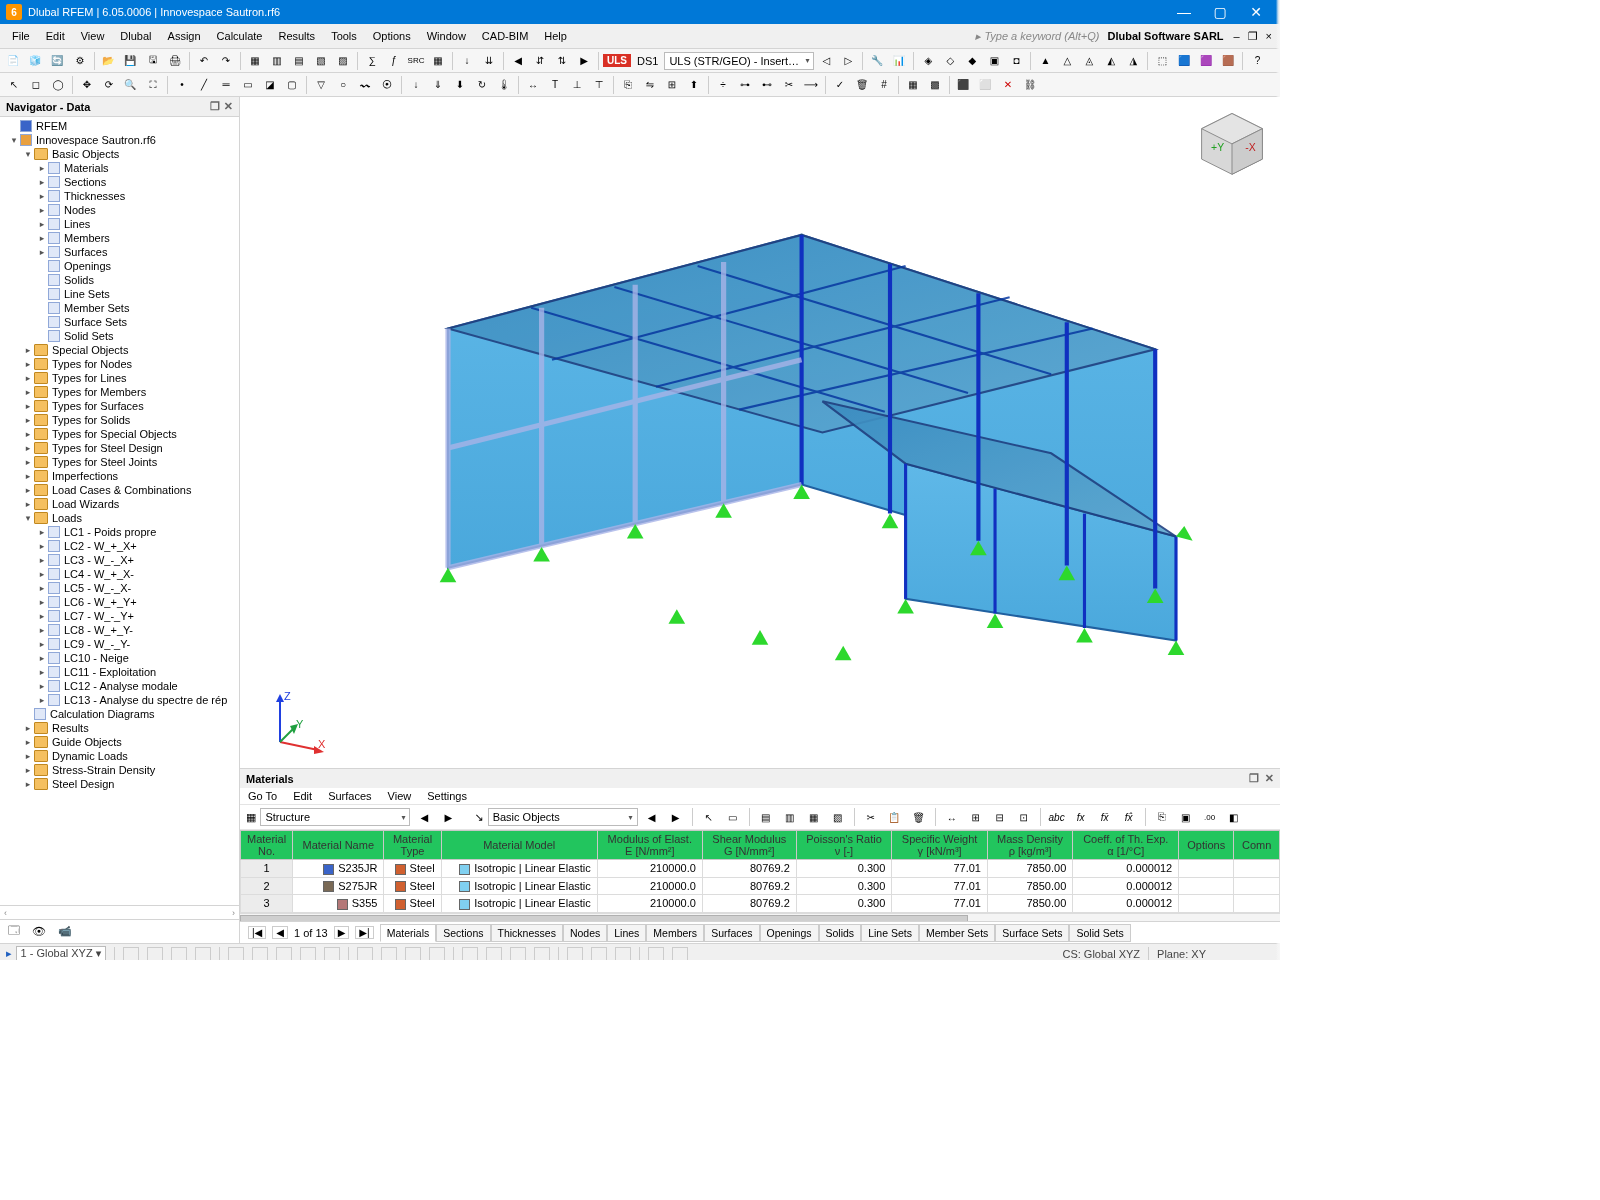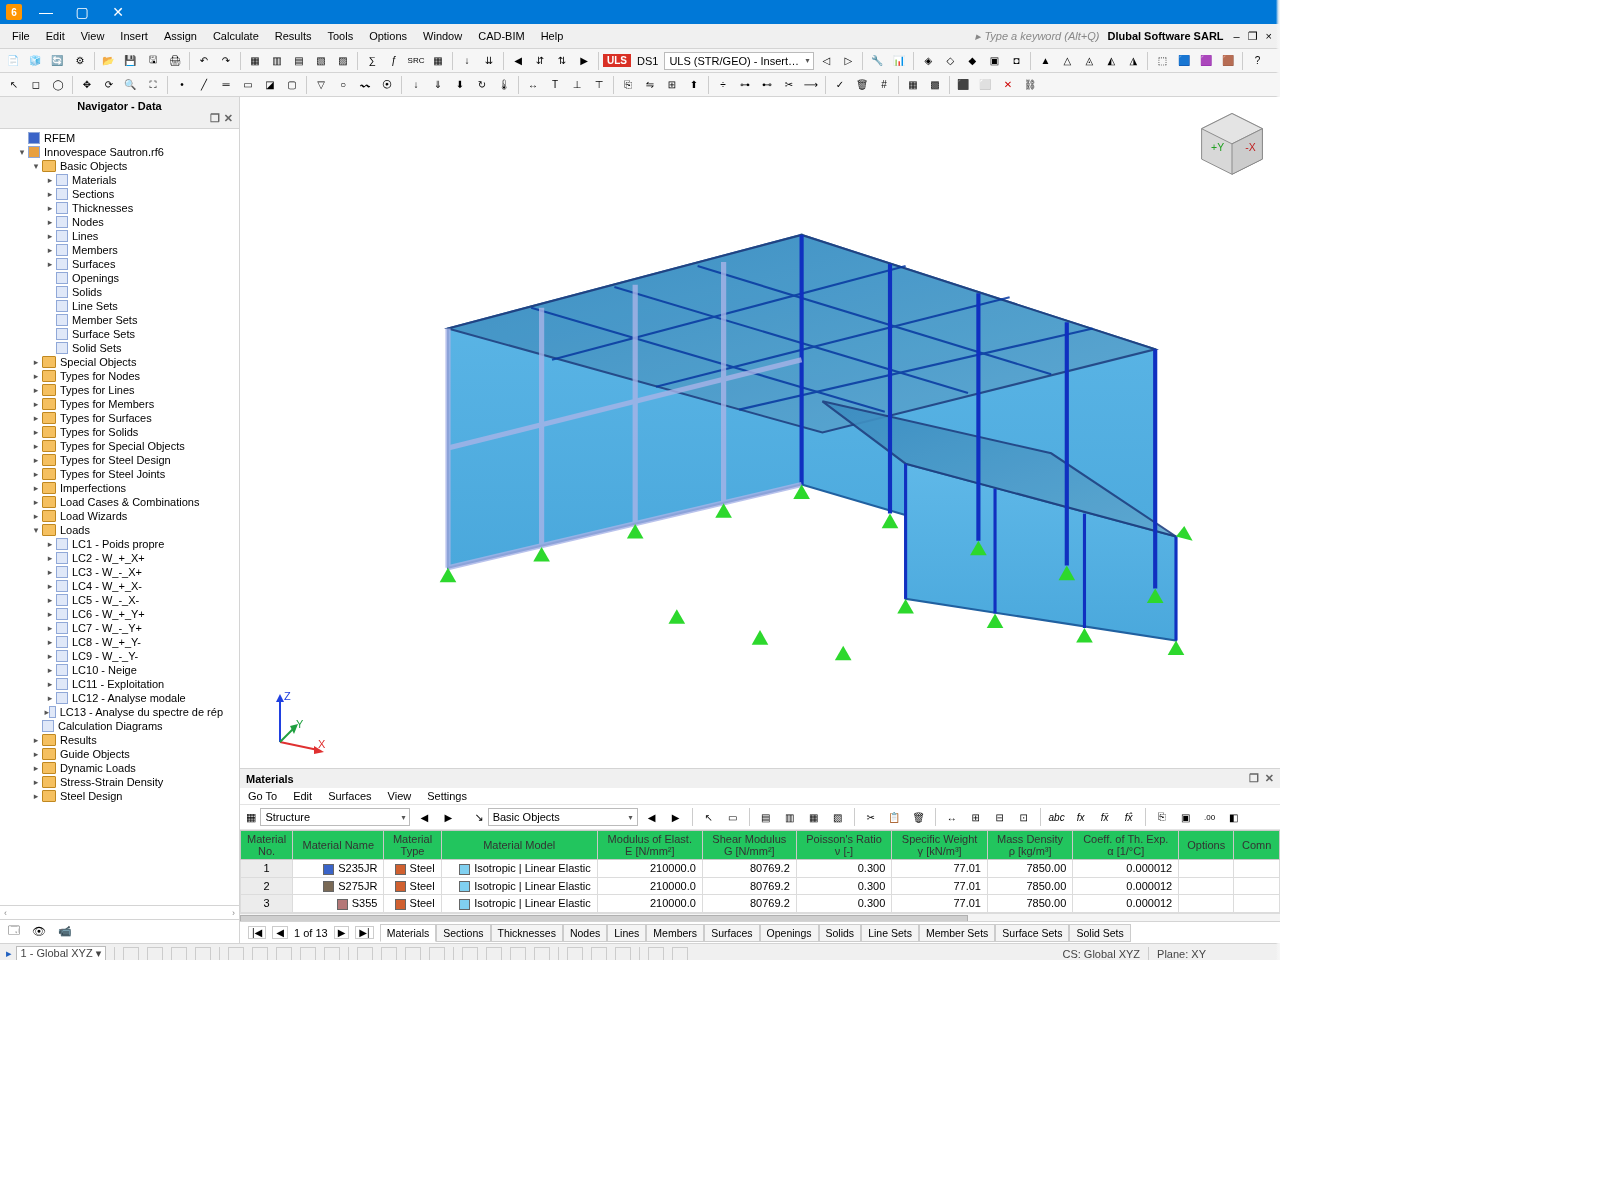--- a/index.html
+++ b/index.html
@@ -14,23 +14,23 @@
 .menubar .search { margin-left:auto; margin-right:8px; color:#888; display:flex; align-items:center; gap:4px; font-style:italic; }
 .toolbar { height:24px; background:#f6f6f6; display:flex; align-items:center; padding:0 4px; gap:2px; border-bottom:1px solid #d4d4d4; overflow:hidden; }
 .tb-btn { width:20px; height:20px; border:1px solid transparent; display:flex; align-items:center; justify-content:center; font-size:10px; }
 .tb-sep { width:1px; height:18px; background:#ccc; margin:0 2px; }
 .uls-badge { background:#d93025; color:#fff; padding:1px 4px; font-weight:bold; font-size:10px; }
 .ds-label { padding:0 4px; }
 .combo { border:1px solid #bbb; background:#fff; padding:1px 4px; height:18px; display:flex; align-items:center; min-width:150px; }
 .combo::after { content:"▾"; margin-left:auto; font-size:8px; color:#555; }
 .main { display:flex; height:calc(100% - 24px - 22px - 48px - 20px); }
 .nav-panel { width:240px; background:#fff; border-right:1px solid #d4d4d4; display:flex; flex-direction:column; }
-.nav-hdr { background:#f0f0f0; padding:3px 6px; font-weight:600; display:flex; align-items:center; border-bottom:1px solid #d4d4d4;flex-direction:column; }
+.nav-hdr { background:#f0f0f0; padding:3px 6px; font-weight:600; display:flex; align-items:center; border-bottom:1px solid #d4d4d4; }
 .nav-hdr .ctl { margin-left:auto; display:flex; gap:4px; font-size:10px; color:#666; }
-.tree { flex:1; overflow:auto; padding:2px 12px; }
+.tree { flex:1; overflow:auto; padding:2px 4px; }
 .tree-node { display:flex; align-items:center; padding:1px 4px; white-space:nowrap; cursor:default; }
 .tw { display:inline-block; width:12px; text-align:center; font-size:9px; color:#555; }
 .fold-ico { width:14px; height:12px; background:#f5c060; border:1px solid #c08820; border-radius:1px; margin-right:4px; display:inline-block; }
 .leaf-ico { width:12px; height:12px; margin-right:4px; display:inline-block; background:#e0e8f8; border:1px solid #90a8d8; }
 .nav-scroll { height:14px; display:flex; align-items:center; justify-content:space-between; padding:0 4px; border-top:1px solid #d4d4d4;}
 .nav-scroll span{font-size:9px;color:#888}
 .nav-btm { height:24px; border-top:1px solid #d4d4d4; display:flex; align-items:center; gap:12px; padding:0 8px; }
 .workspace { flex:1; display:flex; flex-direction:column; position:relative; }
 .viewport { flex:1; background:#fff; position:relative; overflow:hidden; }
 .nav-cube { position:absolute; top:10px; right:10px; width:76px; height:70px; }
@@ -64,32 +64,33 @@
 .overflow-mask{position:absolute;right:0;width:4px;top:0;bottom:0;background:linear-gradient(90deg,rgba(246,246,246,0),#f6f6f6);}
 
 .hscroll{height:14px;background:#f4f4f4;border-top:1px solid #dcdcdc;position:relative;}
 .hscroll .thumb{position:absolute;left:0;width:70%;top:1px;bottom:1px;background:#cfcfcf;border:1px solid #b0b0b0;}
 </style>
 </head>
 <body>
 
 <div class="titlebar">
   <div class="icon">6</div>
+  <div class="title">Dlubal RFEM | 6.05.0006 | Innovespace Sautron.rf6</div>
   <div class="winbtns">
     <div>—</div>
     <div>▢</div>
     <div>✕</div>
   </div>
 </div>
 
 <div class="menubar">
   <span class="m">File</span>
   <span class="m">Edit</span>
   <span class="m">View</span>
-  <span class="m">Insert</span>
+  <span class="m">Dlubal</span>
   <span class="m">Assign</span>
   <span class="m">Calculate</span>
   <span class="m">Results</span>
   <span class="m">Tools</span>
   <span class="m">Options</span>
   <span class="m">Window</span>
   <span class="m">CAD-BIM</span>
   <span class="m">Help</span>
   <span class="search">▸ <span>Type a keyword (Alt+Q)</span></span>
   <span style="margin-right:6px;font-weight:600;">Dlubal Software SARL</span>

